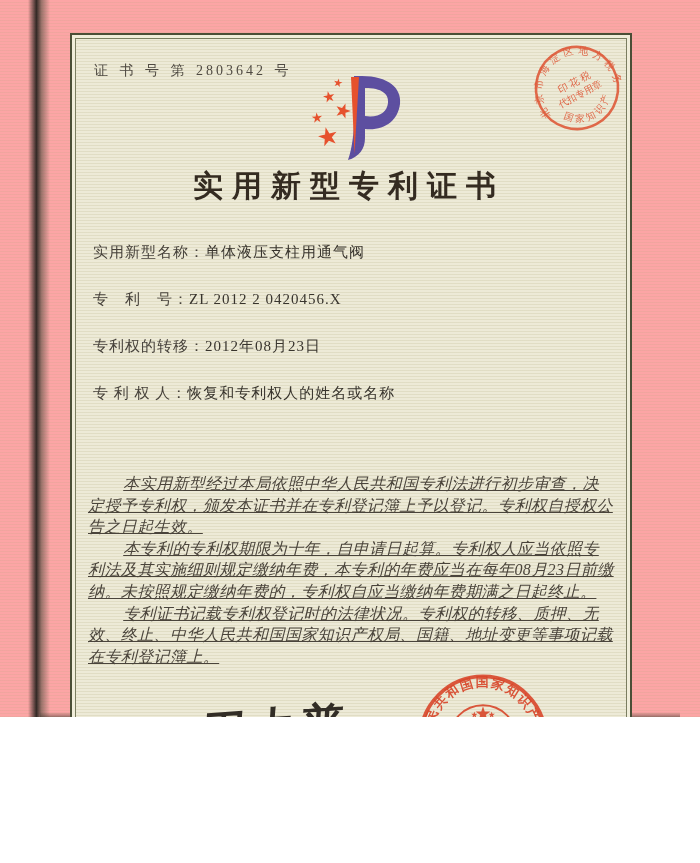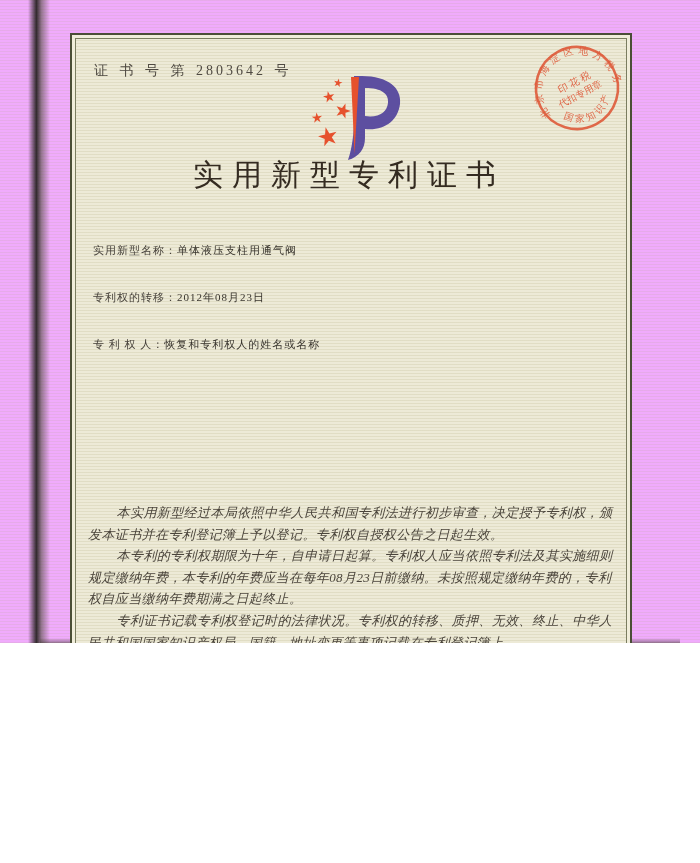--- a/index.html
+++ b/index.html
@@ -1,40 +1,40 @@
 <!DOCTYPE html>
 <html><head>
 <meta charset="utf-8">
 <style>
   html,body{margin:0;padding:0;background:#ffffff;}
-  .page{position:relative;width:700px;height:643px;background:#f0abfc;overflow:hidden;
+  .page{position:relative;width:700px;height:717px;background:#fca5a5;overflow:hidden;
         font-family:"Liberation Serif","DejaVu Serif",serif;}
   .scan-texture{position:absolute;inset:0;
     background-image:repeating-linear-gradient(0deg, rgba(170,164,118,0.14) 0 1px, rgba(0,0,0,0) 1px 3px);}
   .edge-left{position:absolute;left:28px;top:0;width:22px;height:100%;
     background:linear-gradient(90deg, rgba(40,38,32,0) 0%, rgba(30,28,24,0.9) 38%, rgba(80,76,62,0.55) 62%, rgba(120,114,94,0) 100%);}
   .edge-bottom{position:absolute;left:40px;bottom:0;width:640px;height:5px;
     background:linear-gradient(0deg, rgba(60,56,46,0.5), rgba(60,56,46,0));}
   .frame-outer{position:absolute;left:70px;top:33px;width:558px;height:808px;
     border:2px solid #4a4e36;background:#f0edda;}
   .frame-inner{position:absolute;inset:3px;border:1px solid #7a7d60;
     background:#edead7;
     background-image:repeating-linear-gradient(0deg, rgba(168,162,112,0.18) 0 1px, rgba(0,0,0,0) 1px 3px);}
   .cert-number{position:absolute;left:94px;top:62px;font-size:14px;color:#4f4a42;
     letter-spacing:3px;word-spacing:2px;}
   .logo{position:absolute;left:292px;top:74px;width:112px;height:90px;}
-  .title{position:absolute;left:70px;top:155px;width:558px;text-align:center;
-    font-size:30px;font-weight:normal;color:#342b21;letter-spacing:9px;}
+  .title{position:absolute;left:70px;top:166px;width:558px;text-align:center;
+    font-size:30px;font-weight:bold;color:#342b21;letter-spacing:9px;}
   .fields{position:absolute;left:93px;top:243px;width:480px;}
-  .field-row{height:47px;font-size:11px;color:#3e3a33;letter-spacing:1px;}
+  .field-row{height:47px;font-size:15px;color:#3e3a33;letter-spacing:1px;}
   .field-label{color:#46413a;}
   .field-value{color:#38342d;}
-  .body-text{position:absolute;left:88px;top:502px;width:526px;
-    font-size:13px;line-height:21.6px;color:#4a443b;letter-spacing:0.4px;
-    font-style:italic;}
+  .body-text{position:absolute;left:88px;top:473px;width:526px;
+    font-size:16px;line-height:21.6px;color:#4a443b;letter-spacing:0.4px;
+    font-style:italic;text-decoration:underline;}
   .body-text p{margin:0;text-indent:2.2em;}
   .director-label{position:absolute;left:148px;top:728px;font-size:16px;
     color:#3f3a33;letter-spacing:8px;}
   .signature{position:absolute;left:202px;top:698px;width:180px;font-size:45px;
     color:#322d26;transform:rotate(-4deg) skewX(-8deg);letter-spacing:4px;
     font-weight:600;}
   .seal{position:absolute;left:406px;top:662px;width:154px;height:154px;}
   .seal-date{position:absolute;left:412px;top:762px;width:160px;font-size:15.5px;
     font-weight:bold;color:#4c3b27;letter-spacing:2px;transform:rotate(-2deg);}
   .tax-stamp{position:absolute;left:527px;top:38px;width:100px;height:100px;
@@ -68,20 +68,23 @@
     <use href="#star5" transform="translate(51,37) scale(8) rotate(18)" fill="#e6512d"></use>
     <use href="#star5" transform="translate(25,44) scale(5.5) rotate(-5)" fill="#e6512d"></use>
     <use href="#star5" transform="translate(36,63) scale(10) rotate(-14)" fill="#e6512d"></use>
   </svg>
 
   <div class="title">实用新型专利证书</div>
 
   <div class="fields">
     <div class="field-row">
       <span class="field-label">实用新型名称：</span><span class="field-value">单体液压支柱用通气阀</span>
+    </div>
+    <div class="field-row">
+      <span class="field-label">专　利　号：</span><span class="field-value">ZL 2012 2 0420456.X</span>
     </div>
     <div class="field-row">
       <span class="field-label">专利权的转移：</span><span class="field-value">2012年08月23日</span>
     </div>
     <div class="field-row">
       <span class="field-label">专 利 权 人：</span><span class="field-value">恢复和专利权人的姓名或名称</span>
     </div>
   </div>
 
   <div class="body-text">

